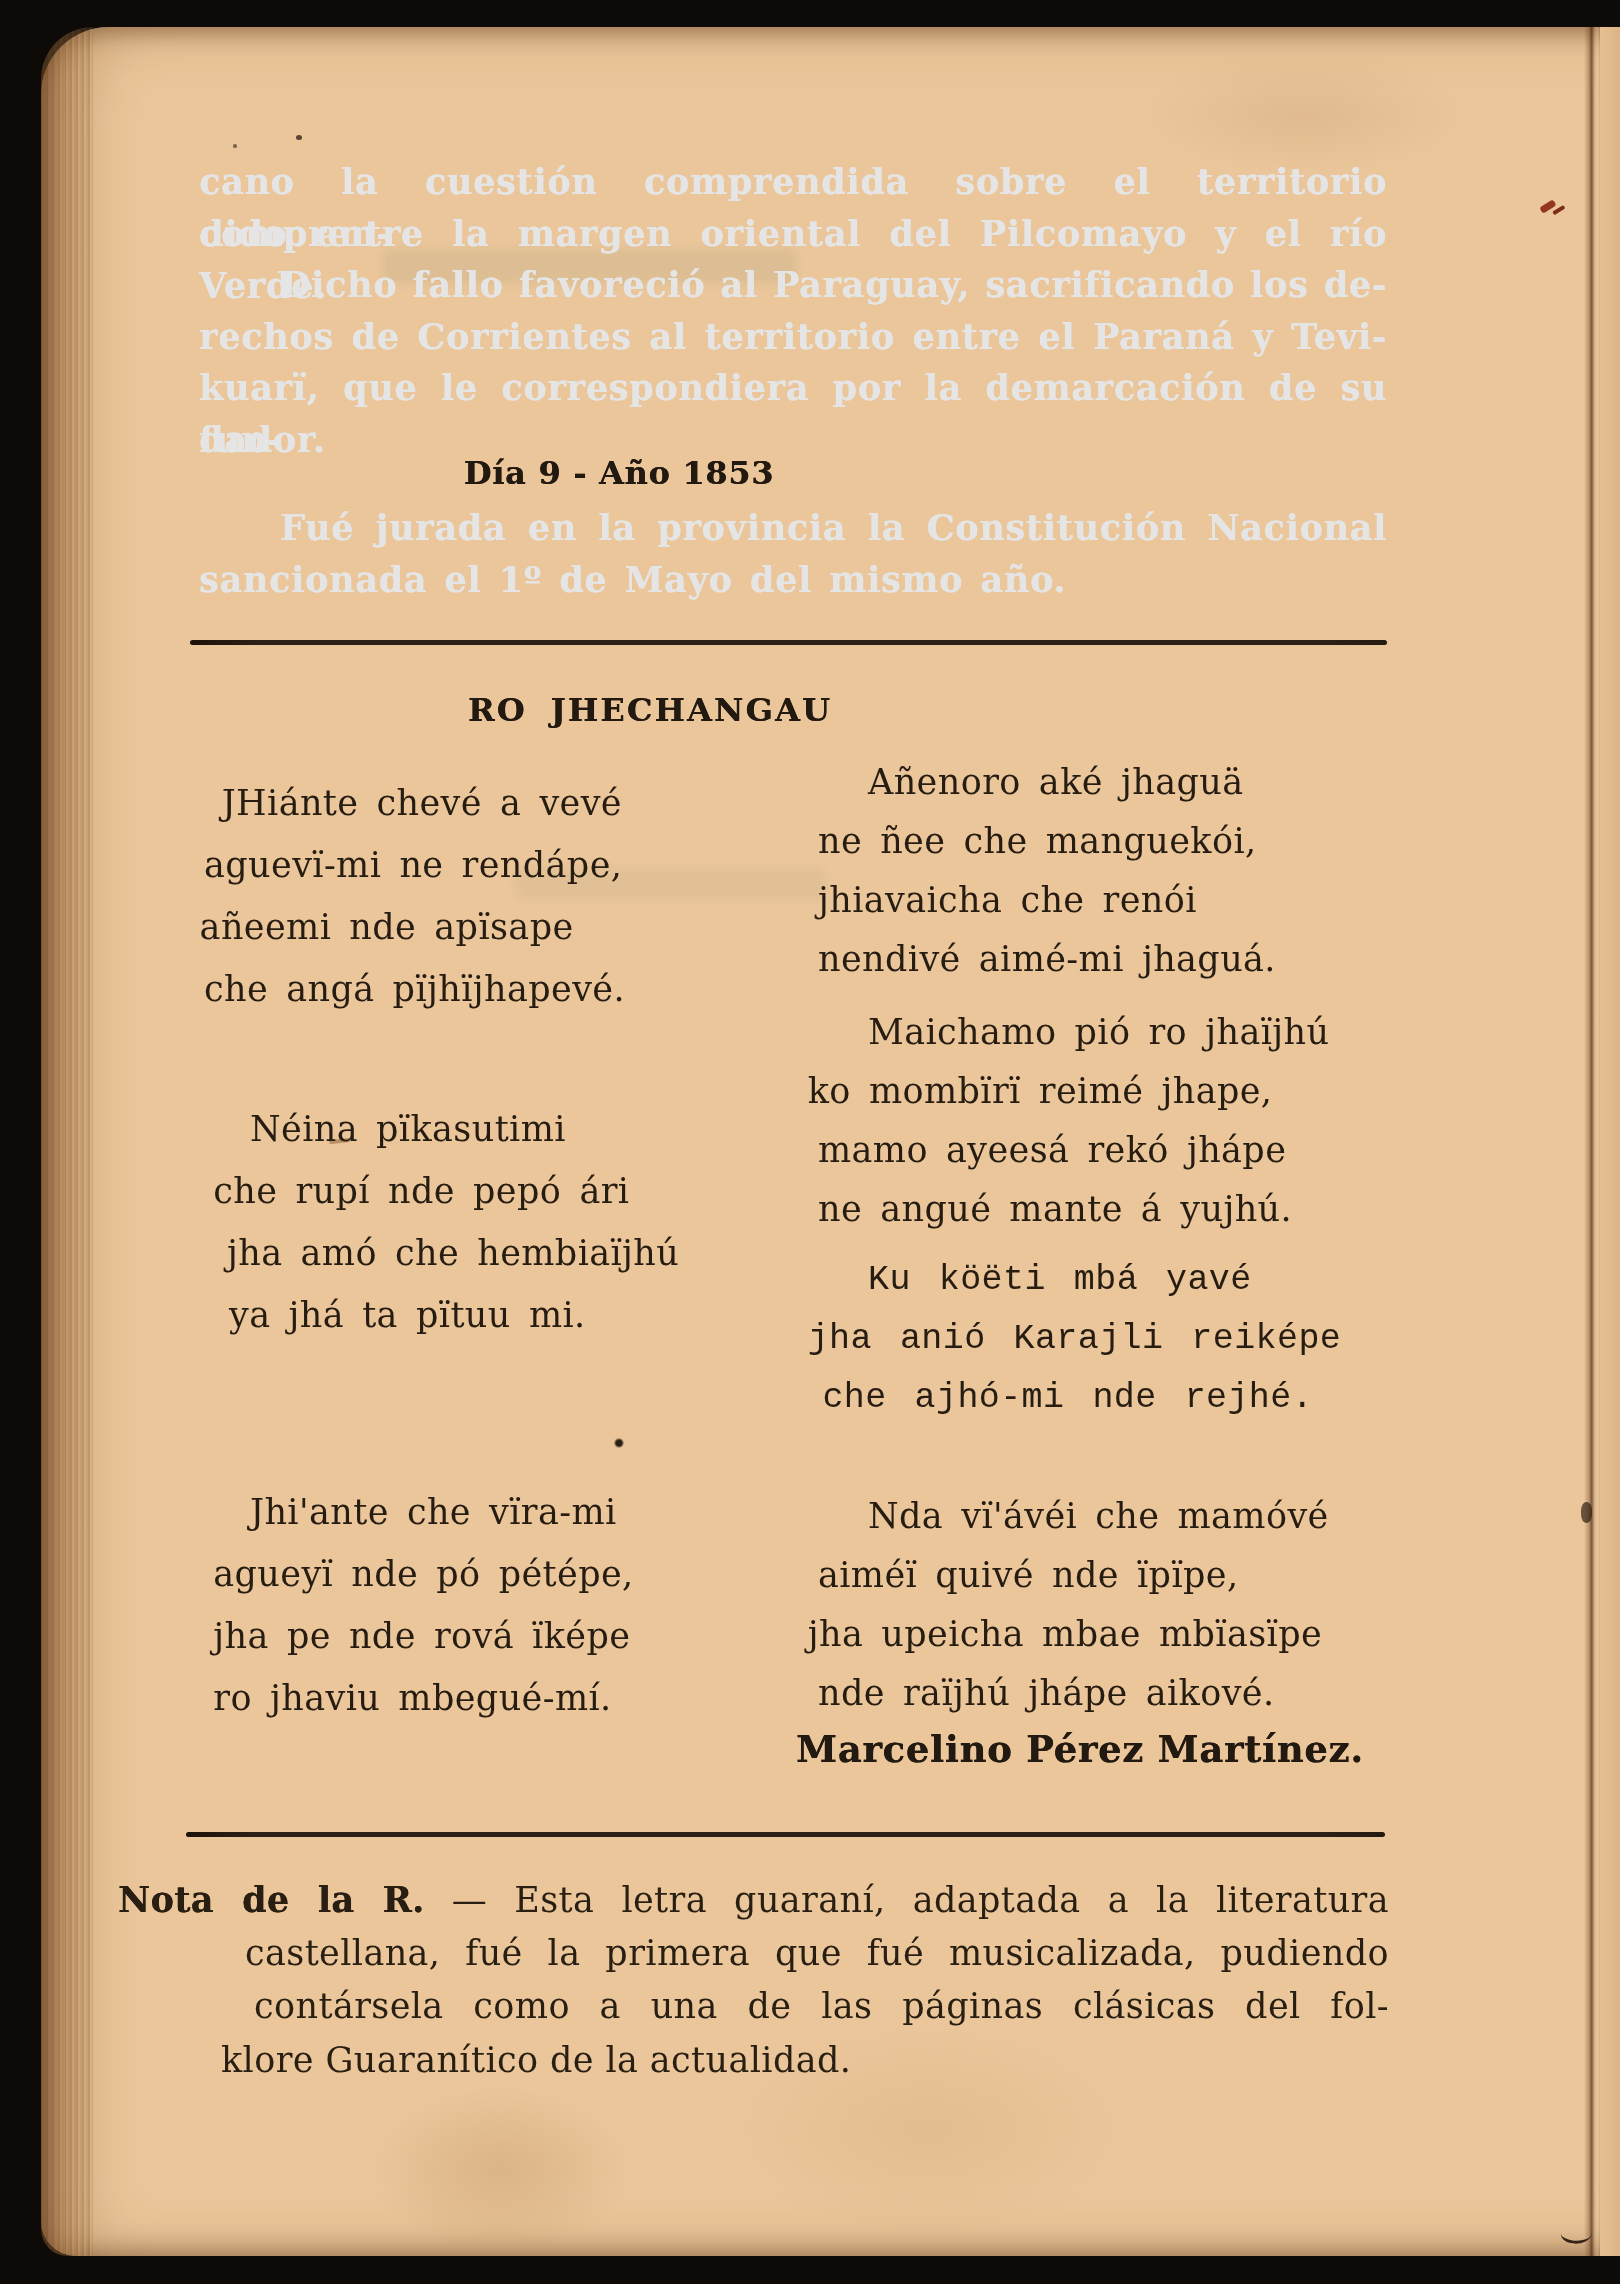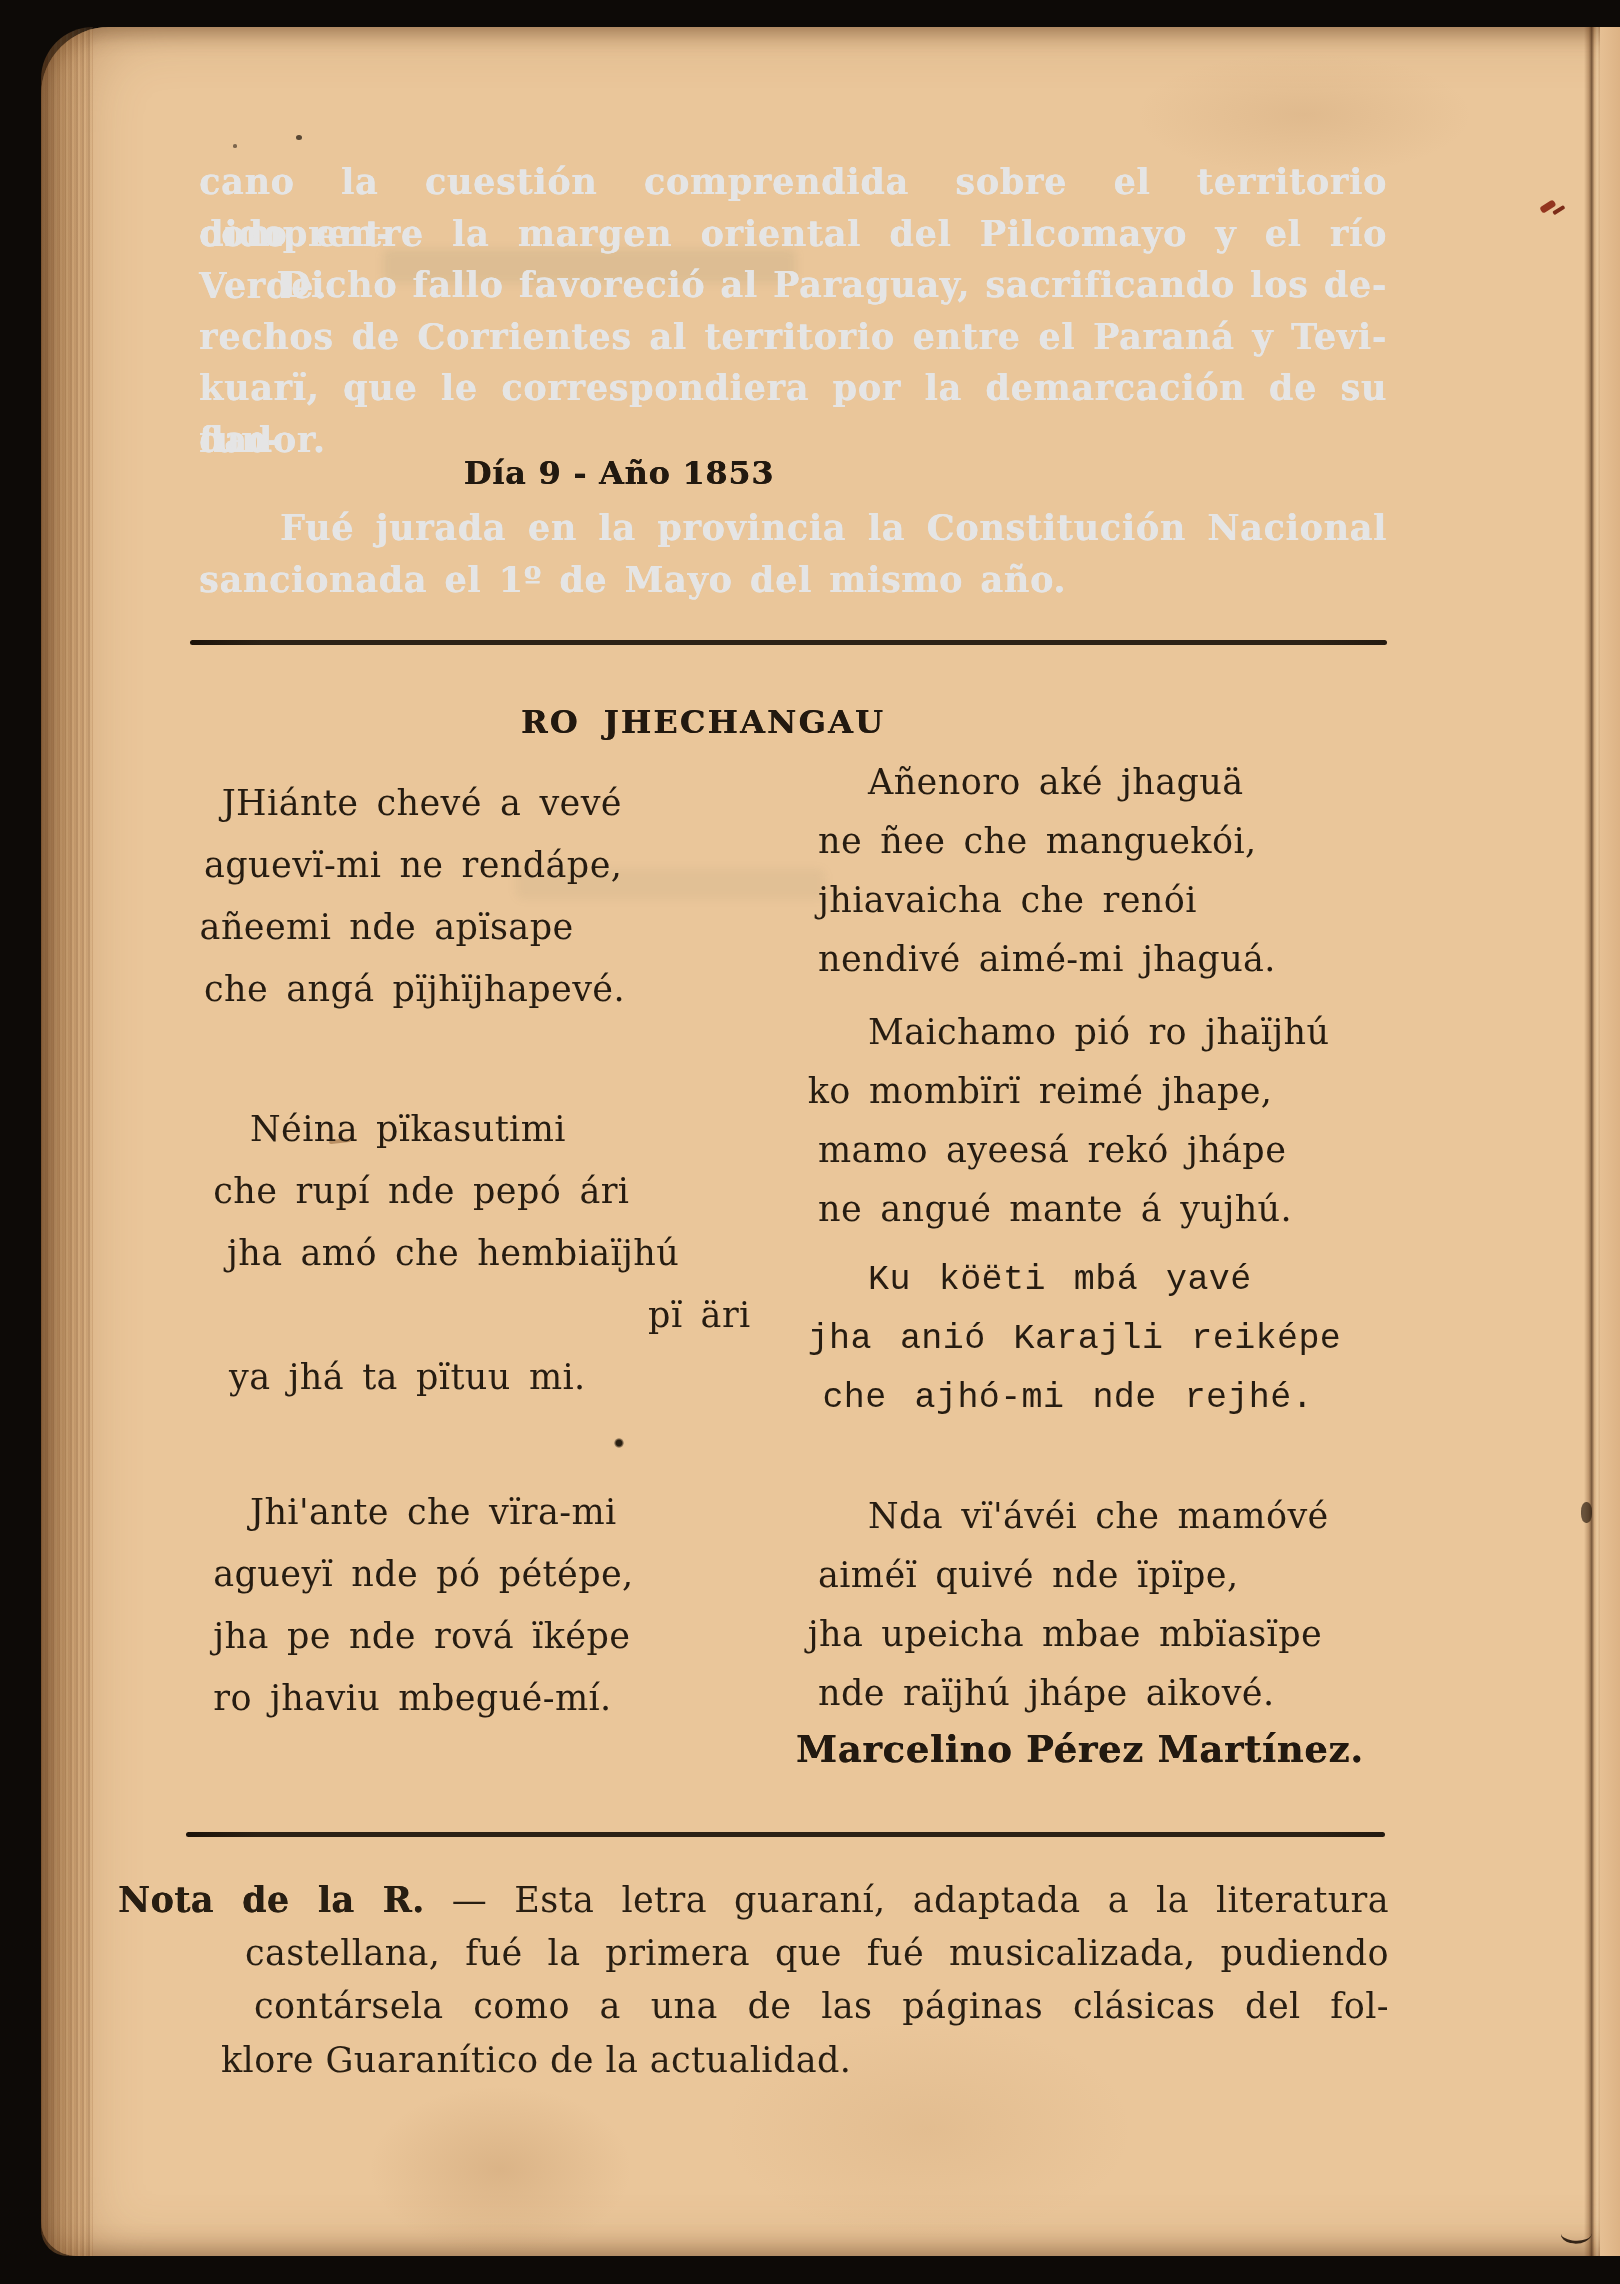--- a/index.html
+++ b/index.html
@@ -101,34 +101,33 @@
 
 <div class="tl heading" style="left:177px;top:454px;width:884px;text-align:center;">Día 9 - Año 1853</div>
 
 <div>
   <div class="tl intro-line j" style="left:280px;top:502px;width:1107px;">Fué jurada en la provincia la Constitución Nacional</div>
   <div class="tl intro-line" style="left:199px;top:554px;word-spacing:4.4px;">sancionada el 1º de Mayo del mismo año.</div>
 </div>
 
 <div class="rule" style="left:190px;top:640px;width:1197px;"></div>
 
-<div class="tl heading" style="left:521px;top:691px;width:346px;text-align:center;letter-spacing:2.2px;word-spacing:10.3px;margin-top:12px;">RO JHECHANGAU</div>
+<div class="tl heading" style="left:468px;top:691px;width:346px;text-align:center;letter-spacing:2.2px;word-spacing:10.3px;">RO JHECHANGAU</div>
 
 <div>
   <div class="stanza" style="left:204px;top:772px;width:558px;">
     <div class="poem-line" style="text-indent:17.7px;">JHiánte chevé a vevé</div>
     <div class="poem-line">aguevï-mi ne rendápe,</div>
     <div class="poem-line" style="margin-left:-4.4px;">añeemi nde apïsape</div>
     <div class="poem-line">che angá pïjhïjhapevé.</div>
   </div>
   <div class="stanza" style="left:200px;top:1098px;width:558px;">
     <div class="poem-line ind">Néina pïkasutimi</div>
     <div class="poem-line" style="margin-left:13.3px;">che rupí nde pepó ári</div>
     <div class="poem-line" style="margin-left:27px;">jha amó che hembiaïjhú</div>
-    <div class="poem-line pright">pï äri</div>
     <div class="poem-line" style="margin-left:29px;">ya jhá ta pïtuu mi.</div>
   </div>
   <div class="stanza" style="left:200px;top:1481px;width:558px;">
     <div class="poem-line ind">Jhi'ante che vïra-mi</div>
     <div class="poem-line" style="margin-left:13.3px;">agueyï nde pó pétépe,</div>
     <div class="poem-line" style="margin-left:13.3px;">jha pe nde rová ïképe</div>
     <div class="poem-line" style="margin-left:13.3px;">ro jhaviu mbegué-mí.</div>
   </div>
 </div>
 

